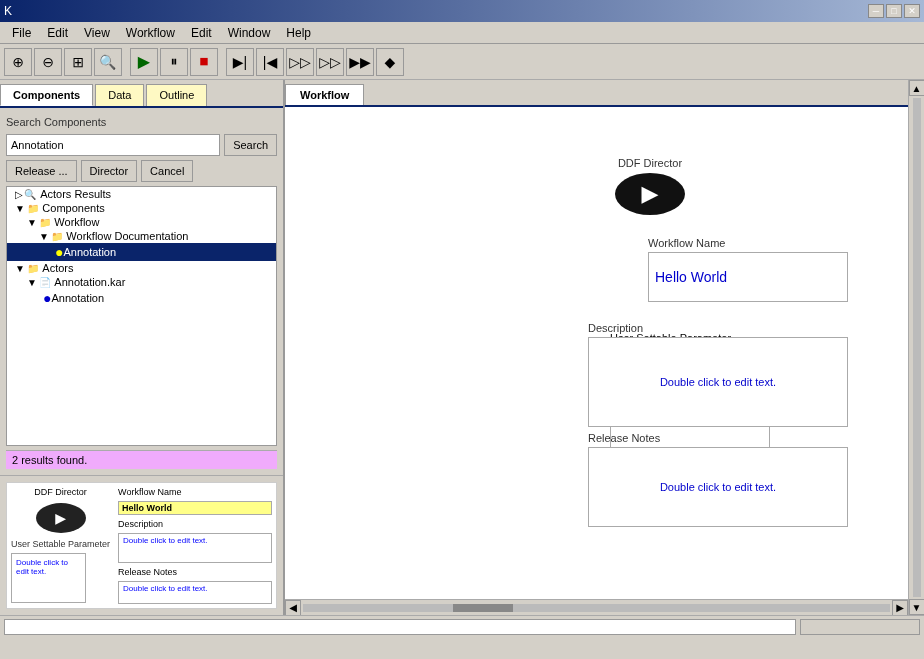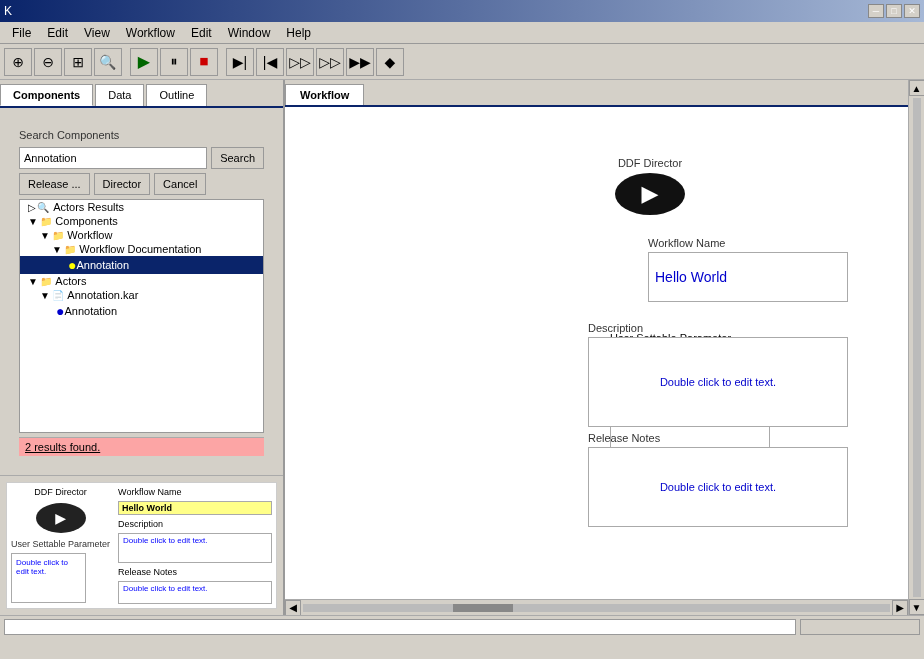--- a/index.html
+++ b/index.html
@@ -118,34 +118,34 @@
     #tab-bar {
       display: flex;
       background: #d4d0c8;
       border-bottom: 2px solid #0a246a;
       padding-top: 4px;
     }
     .tab {
       padding: 4px 12px;
       border: 1px solid #999;
       border-bottom: none;
-      background: #ffffff;
+      background: #fef9c3;
       cursor: pointer;
       font-size: 11px;
       margin-right: 2px;
     }
     .tab.active {
       background: white;
       border-bottom: 1px solid white;
       font-weight: bold;
     }
 
     
     #left-content {
-      padding: 19px;
+      padding: 6px;
       display: flex;
       flex-direction: column;
       gap: 4px;
       flex: 1;
       overflow: hidden;
     }
 
     .search-group-label {
       font-size: 11px;
       color: #333;
@@ -207,25 +207,24 @@
     .tree-indent { display: inline-block; }
     .tree-arrow { margin-right: 2px; font-size: 10px; }
     .tree-icon { margin-right: 3px; font-size: 10px; }
     .dot-blue { color: #0000cc; font-size: 14px; }
     .dot-blue-selected { color: #ffff00; font-size: 14px; }
     .folder-icon { color: #c8a000; }
     .file-icon { color: #0000aa; }
 
     
     #result-count {
-      background: #fca5a5;
+      background: #f0abfc;
       padding: 3px 6px;
       font-size: 11px;
       border-top: 1px solid #aaa;
-      text-decoration: underline;
     }
 
     
     #preview-panel {
       background: #d4d0c8;
       padding: 6px;
       height: 140px;
       overflow: hidden;
       border-top: 1px solid #aaa;
       font-size: 10px;

